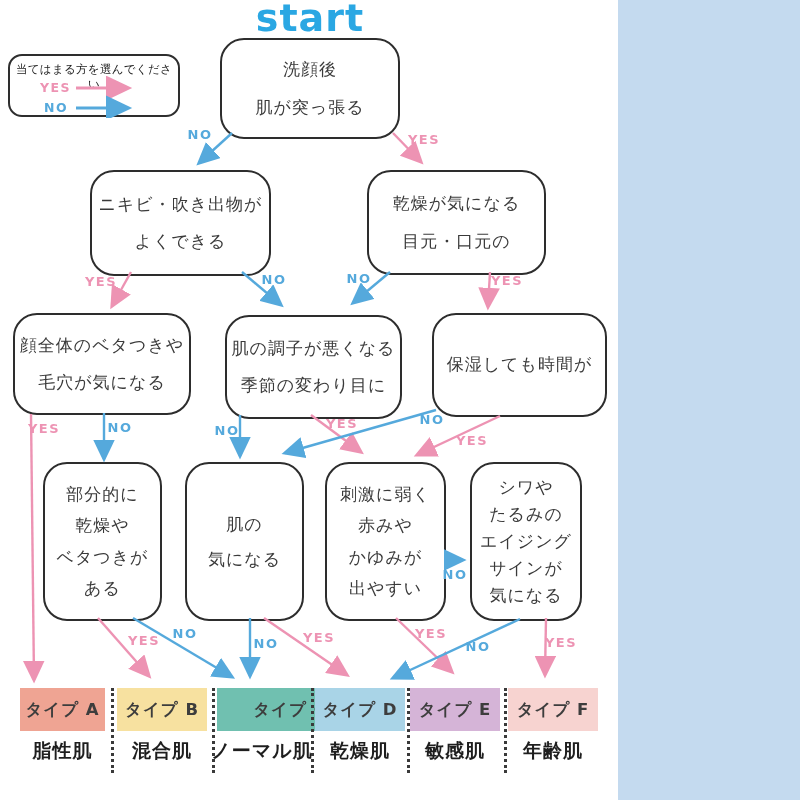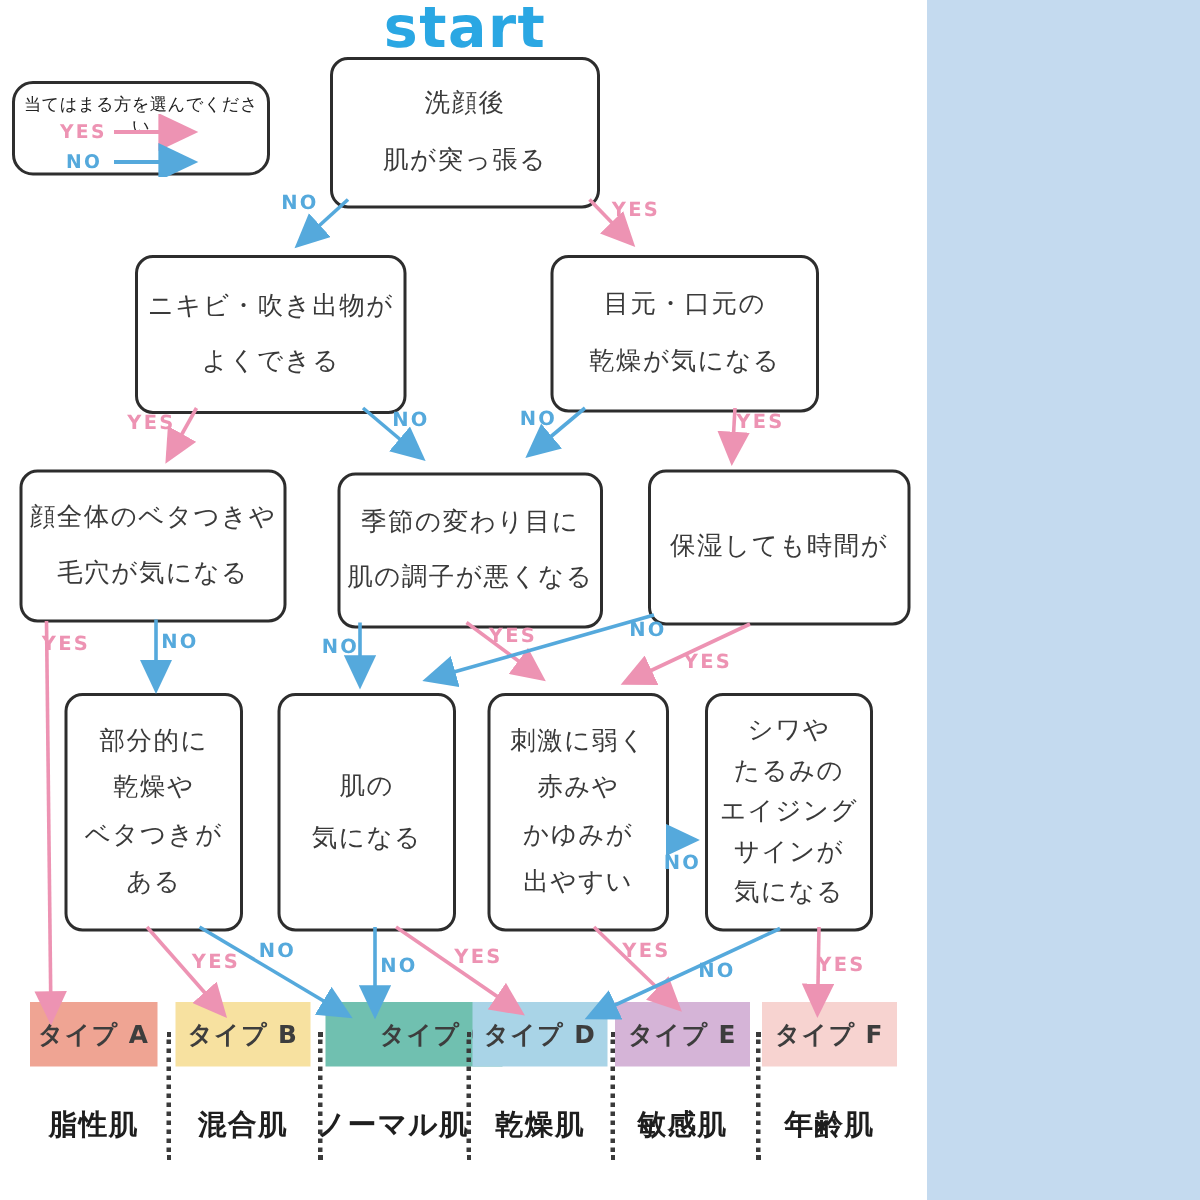--- a/index.html
+++ b/index.html
@@ -2,21 +2,21 @@
 <html><head>
 <meta charset="utf-8">
 <style>
   html,body{margin:0;padding:0;background:#ffffff;}
   #canvas{
     position:relative;width:800px;height:800px;overflow:hidden;background:#ffffff;
     font-family:"DejaVu Sans","Liberation Sans",sans-serif;
   }
   
   .flow-node{
-    position:absolute;background:#ffffff;border:2.3px solid #2d2d2d;border-radius:12px;
+    position:absolute;background:#ffffff;border:2.3px solid #2d2d2d;border-radius:24px;
     display:flex;flex-direction:column;align-items:center;justify-content:center;
     color:#3a3a3a;font-size:17px;font-weight:500;text-align:center;z-index:2;
     letter-spacing:1px;
   }
   .flow-node span{display:block;white-space:nowrap;}
   
   .start-label{
     position:absolute;left:222px;top:-4px;width:176px;text-align:center;
     font-size:38px;font-weight:600;letter-spacing:1px;z-index:3;
   }
@@ -26,21 +26,21 @@
     border:2.4px solid #2e2e2e;border-radius:14px;z-index:3;box-sizing:border-box;margin-top:12px;
   }
   .legend-title{font-size:11.5px;color:#222;text-align:center;margin-top:6px;letter-spacing:0.3px;font-weight:500;}
   .legend-arrows{position:absolute;left:0;top:20px;}
   .legend-lbl{font-size:12.5px;font-weight:600;letter-spacing:1.5px;}
   
   #edges{position:absolute;left:0;top:0;z-index:4;pointer-events:none;}
   .edge-lbl{font-size:13px;font-weight:600;letter-spacing:1.5px;}
   
   .type-card{
-    position:absolute;top:668px;height:43px;z-index:2;
+    position:absolute;top:688px;height:43px;z-index:2;
     display:flex;align-items:center;justify-content:center;
     font-size:16.5px;font-weight:700;color:#3d3d3d;letter-spacing:1px;white-space:nowrap;
   }
   .type-name{
     position:absolute;top:737px;height:26px;z-index:2;line-height:26px;
     text-align:center;font-size:19px;font-weight:700;color:#1e1e1e;letter-spacing:1px;white-space:nowrap;
   }
   .type-sep{
     position:absolute;top:688px;height:85px;width:0;z-index:2;
     border-left:3px dotted #3a3a3a;
@@ -76,30 +76,30 @@
   <div id="nodes">
       <div class="flow-node" style="left: 220px; top: 38px; width: 176px; height: 97px; line-height: 2.2;">
         <span>洗顔後</span>
         <span>肌が突っ張る</span>
       </div>
       <div class="flow-node" style="left: 90px; top: 170px; width: 177px; height: 102px; line-height: 2.2;">
         <span>ニキビ・吹き出物が</span>
         <span>よくできる</span>
       </div>
       <div class="flow-node" style="left: 367px; top: 170px; width: 175px; height: 101px; line-height: 2.2;">
+        <span>乾燥が気になる</span>
         <span>目元・口元の</span>
-        <span>乾燥が気になる</span>
       </div>
       <div class="flow-node" style="left: 13px; top: 313px; width: 174px; height: 98px; line-height: 2.2;">
         <span>顔全体のベタつきや</span>
         <span>毛穴が気になる</span>
       </div>
       <div class="flow-node" style="left: 225px; top: 315px; width: 173px; height: 100px; line-height: 2.2;">
+        <span>肌の調子が悪くなる</span>
         <span>季節の変わり目に</span>
-        <span>肌の調子が悪くなる</span>
       </div>
       <div class="flow-node" style="left: 432px; top: 313px; width: 171px; height: 100px; line-height: 2.2;">
         <span>保湿しても時間が</span>
       </div>
       <div class="flow-node" style="left: 43px; top: 462px; width: 115px; height: 155px; line-height: 1.85;">
         <span>部分的に</span>
         <span>乾燥や</span>
         <span>ベタつきが</span>
         <span>ある</span>
       </div>

